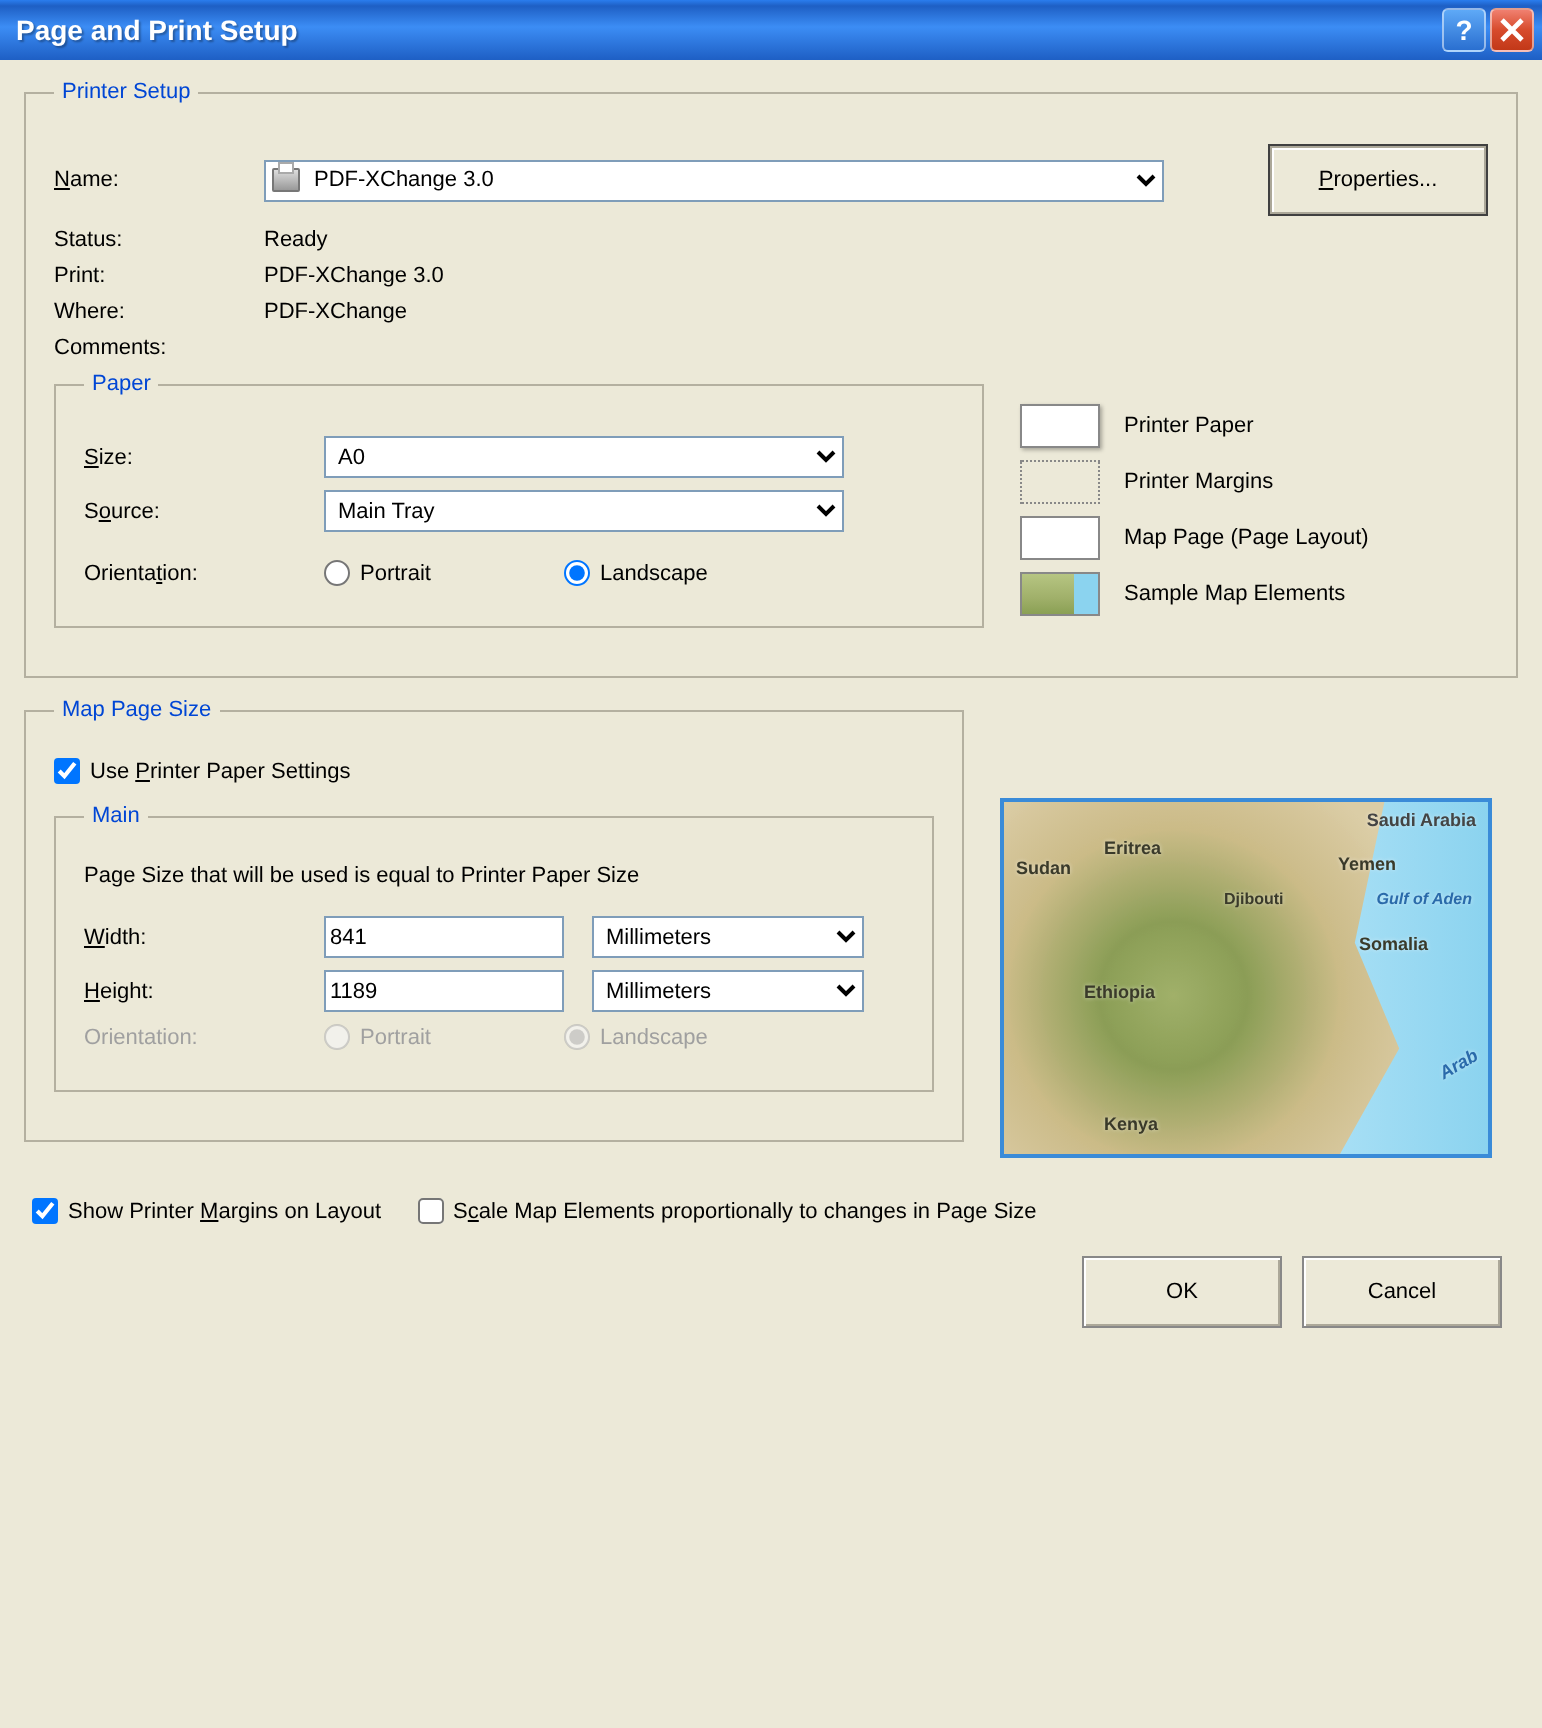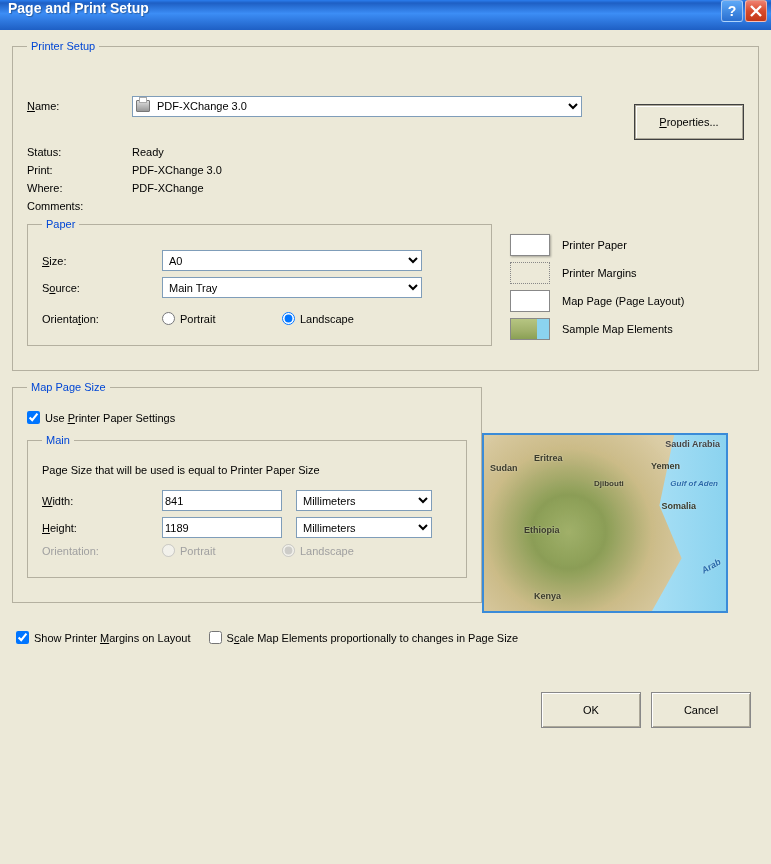--- a/index.html
+++ b/index.html
@@ -9,21 +9,21 @@
     font-size: 11px;
     background:#ece9d8;
     width:771px;
     height:864px;
     overflow:hidden;
   }
   
   .titlebar {
     height:30px;
     background: linear-gradient(to bottom, #2a7dee 0%, #1e5fc4 10%, #3c8df5 45%, #1e5fc4 100%);
-    display:flex; align-items:flex-start;
+    display:flex; align-items:center;
     padding:0 4px 0 8px;
     color:#fff;
   }
   .titlebar .title {
     font-size:14px; font-weight:bold; flex:1;
     text-shadow:1px 1px 1px rgba(0,0,0,.3);
   }
   .titlebar .btn {
     width:22px; height:22px; margin-left:2px;
     border-radius:3px;
@@ -59,21 +59,20 @@
   .sel-name { width:450px; }
   .btn3d {
     font-family:inherit; font-size:11px;
     height:36px;
     min-width:110px;
     background:#ece9d8;
     border:1px solid #888;
     box-shadow: inset 1px 1px 0 #fff, inset -1px -1px 0 #aca899;
     padding:0 10px;
     cursor:default;
-    margin-top:32px;
   }
   .btn3d.focus {
     border:1px solid #404040;
     box-shadow: inset 0 0 0 1px #aca899, inset 1px 1px 0 1px #fff;
   }
   .static { color:#000; }
   .radio, .check { display:flex; align-items:center; gap:5px; }
   input[type=radio], input[type=checkbox] { margin:0; }
   input[type=radio]:disabled + span, .disabled { color:#a0a0a0; }
   .swatch {
@@ -225,21 +224,21 @@
           <span>Map Page (Page Layout)</span>
         </div>
         <div class="legend-row">
           <span class="sample-icon"></span>
           <span>Sample Map Elements</span>
         </div>
       </div>
     </div>
   </fieldset>
 
-  <div style="display:flex; align-items:flex-end;">
+  <div style="display:flex; gap:18px; align-items:center;">
     <fieldset style="flex:0 0 470px">
       <legend>Map Page Size</legend>
       <label class="check" style="margin:4px 0 10px 0">
         <input type="checkbox" checked="" style="">
         <span>Use <span class="under">P</span>rinter Paper Settings</span>
       </label>
 
       <fieldset>
         <legend>Main</legend>
         <div class="row" style="margin:4px 0 14px 0">Page Size that will be used is equal to Printer Paper Size</div>

